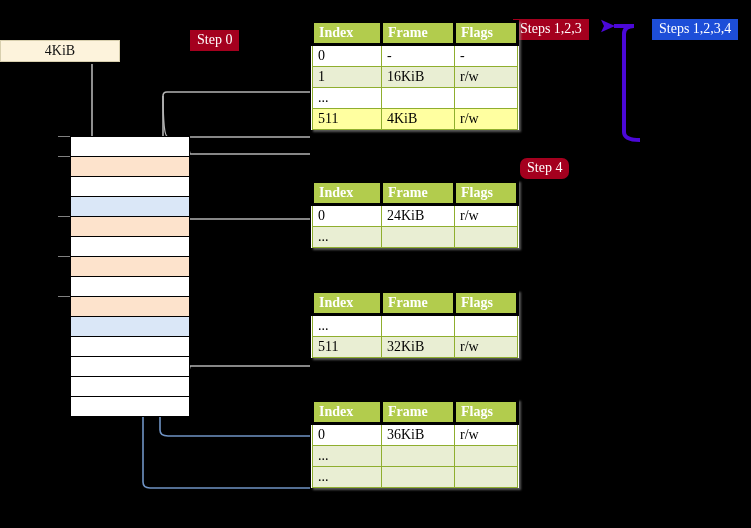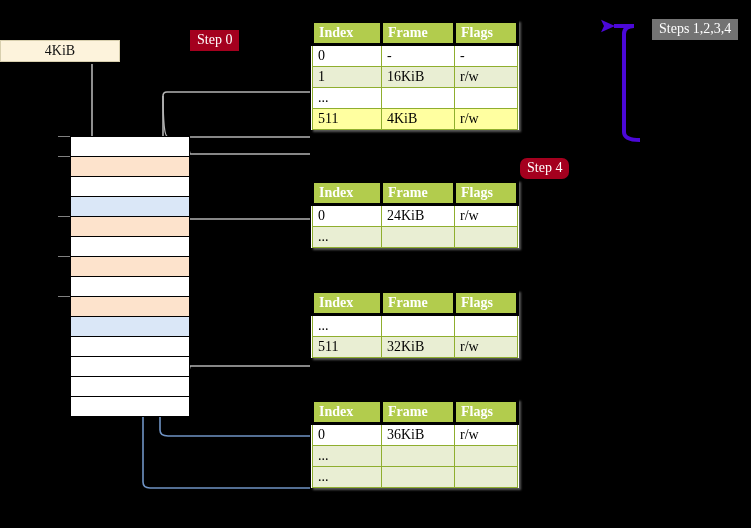--- a/index.html
+++ b/index.html
@@ -9,21 +9,21 @@
   }
   .stage{position:absolute;left:0;top:0;width:751px;height:528px;}
 
   
   .badge{
     position:absolute;color:#fff;font-size:14px;line-height:18px;
     padding:1px 7px 2px 7px;white-space:nowrap;
     font-family:"Liberation Serif","DejaVu Serif",serif;
   }
   .badge.red{background:#a4001e;}
-  .badge.blue{background:#737373;}
+  .badge.blue{background:#1d4ed8;}
 
   
   .kib-box{
     position:absolute;background:#fdf3dc;border:1px solid #d8cfae;
     color:#111;font-size:14px;text-align:center;line-height:19px;
     box-sizing:border-box;
   }
 
   
   .memcol{position:absolute;box-sizing:border-box;}
@@ -105,20 +105,23 @@
     <span>4KiB</span>
   </div>
 
   <div class="memcol" style="left:70px;top:136px;width:120px;height:280px;"></div>
 
   <div class="badge red" style="left:190px;top:30px;">
     <span>Step 0</span>
   </div>
   <div class="badge red" style="left:520px;top:158px;border-radius:7px;">
     <span>Step 4</span>
+  </div>
+  <div class="badge red" style="left:513px;top:19px;">
+    <span>Steps 1,2,3</span>
   </div>
   <div class="badge blue" style="left:652px;top:19px;">
     <span>Steps 1,2,3,4</span>
   </div>
 
 <div class="memrow" style="left: 70px; top: 136px; width: 120px; height: 21px;"></div>
     <div class="tick" style="left: 58px; top: 136px; width: 12px;"></div>
     <div class="memrow orange" style="left: 70px; top: 156px; width: 120px; height: 21px;"></div>
     <div class="tick" style="left: 58px; top: 156px; width: 12px;"></div>
     <div class="memrow" style="left: 70px; top: 176px; width: 120px; height: 21px;"></div>

